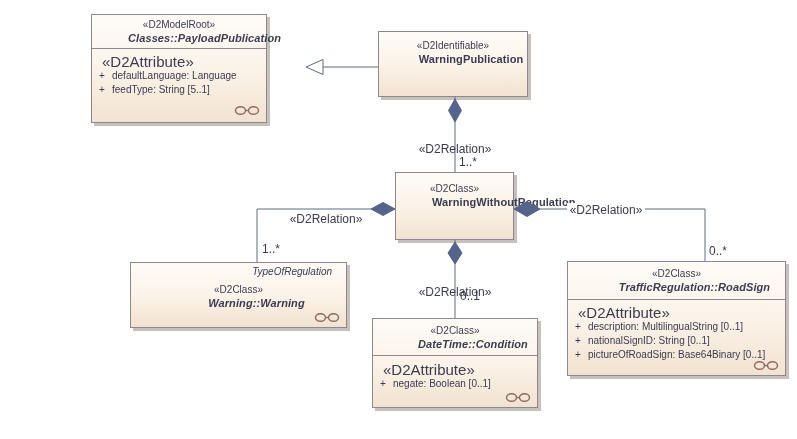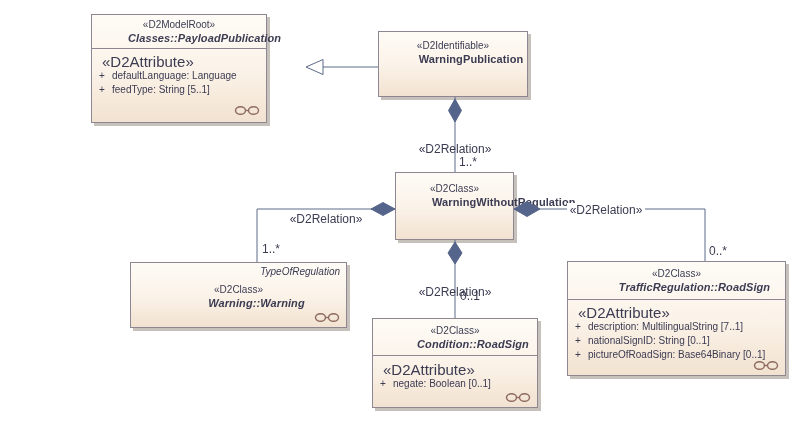--- a/index.html
+++ b/index.html
@@ -17,21 +17,21 @@
   }
   .compartment{position:relative;box-sizing:border-box;}
   .attrs{border-top:1px solid #8e8793;font-size:10px;padding:6px 4px 0 6px;}
   .hdr{text-align:center;}
   .stereotype{font-size:10px;line-height:13px;}
   .class-name{font-size:11px;font-weight:bold;line-height:14px;letter-spacing:.1px;padding-left:36px;}
   .ital{font-style:italic;}
   .attr-stereo{font-size:15px;line-height:13px;padding-left:4px;margin-bottom:1px;}
   .attr-row{line-height:14px;white-space:nowrap;}
   .vis{display:inline-block;width:13px;padding-left:1px;}
-  .corner-label{position:absolute;top:3px;right:6px;font-size:10px;font-style:italic;}
+  .corner-label{position:absolute;top:3px;right:14px;font-size:10px;font-style:italic;}
   .spectacles{position:absolute;right:6px;bottom:4px;line-height:0;}
   
   .rel-label{position:absolute;font-size:12px;color:#3b3b52;white-space:nowrap;}
   .ctr{text-align:center;}
   .on-line{background:#ffffff;padding:0 3px;}
   
   .connectors{position:absolute;left:0;top:0;pointer-events:none;}
 </style>
 </head>
 <body>
@@ -86,21 +86,21 @@
             <ellipse cx="19.5" cy="5.5" rx="5" ry="3.8"></ellipse>
             <line x1="11.5" y1="5.5" x2="14.5" y2="5.5"></line>
           </g>
         </svg>
     </span>
   </div>
 
   <div class="class-box" style="left:372px;top:318px;width:166px;height:90px;">
     <div class="compartment hdr" style="height:36px;padding-top:5px;">
       <div class="stereotype">«D2Class»</div>
-      <div class="class-name ital">Condition::RoadSign</div>
+      <div class="class-name ital">DateTime::Condition</div>
     </div>
     <div class="compartment attrs" style="height:52px;padding-top:7px;">
       <div class="attr-stereo">«D2Attribute»</div>
       <div class="attr-row"><span class="vis">+</span><span>negate: Boolean [0..1]</span></div>
       <span class="spectacles">
         <svg width="26" height="11" viewBox="0 0 26 11">
             <g fill="none" stroke="#8d6a5e" stroke-width="1.4">
               <ellipse cx="6.5" cy="5.5" rx="5" ry="3.8"></ellipse>
               <ellipse cx="19.5" cy="5.5" rx="5" ry="3.8"></ellipse>
               <line x1="11.5" y1="5.5" x2="14.5" y2="5.5"></line>
@@ -110,21 +110,21 @@
     </div>
   </div>
 
   <div class="class-box" style="left:567px;top:261px;width:219px;height:115px;">
     <div class="compartment hdr" style="height:37px;padding-top:5px;">
       <div class="stereotype">«D2Class»</div>
       <div class="class-name ital">TrafficRegulation::RoadSign</div>
     </div>
     <div class="compartment attrs" style="height:76px;">
       <div class="attr-stereo">«D2Attribute»</div>
-      <div class="attr-row"><span class="vis">+</span><span>description: MultilingualString [7..1]</span></div>
+      <div class="attr-row"><span class="vis">+</span><span>description: MultilingualString [0..1]</span></div>
       <div class="attr-row"><span class="vis">+</span><span>nationalSignID: String [0..1]</span></div>
       <div class="attr-row"><span class="vis">+</span><span>pictureOfRoadSign: Base64Binary [0..1]</span></div>
       <span class="spectacles">
         <svg width="26" height="11" viewBox="0 0 26 11">
             <g fill="none" stroke="#8d6a5e" stroke-width="1.4">
               <ellipse cx="6.5" cy="5.5" rx="5" ry="3.8"></ellipse>
               <ellipse cx="19.5" cy="5.5" rx="5" ry="3.8"></ellipse>
               <line x1="11.5" y1="5.5" x2="14.5" y2="5.5"></line>
             </g>
           </svg>

